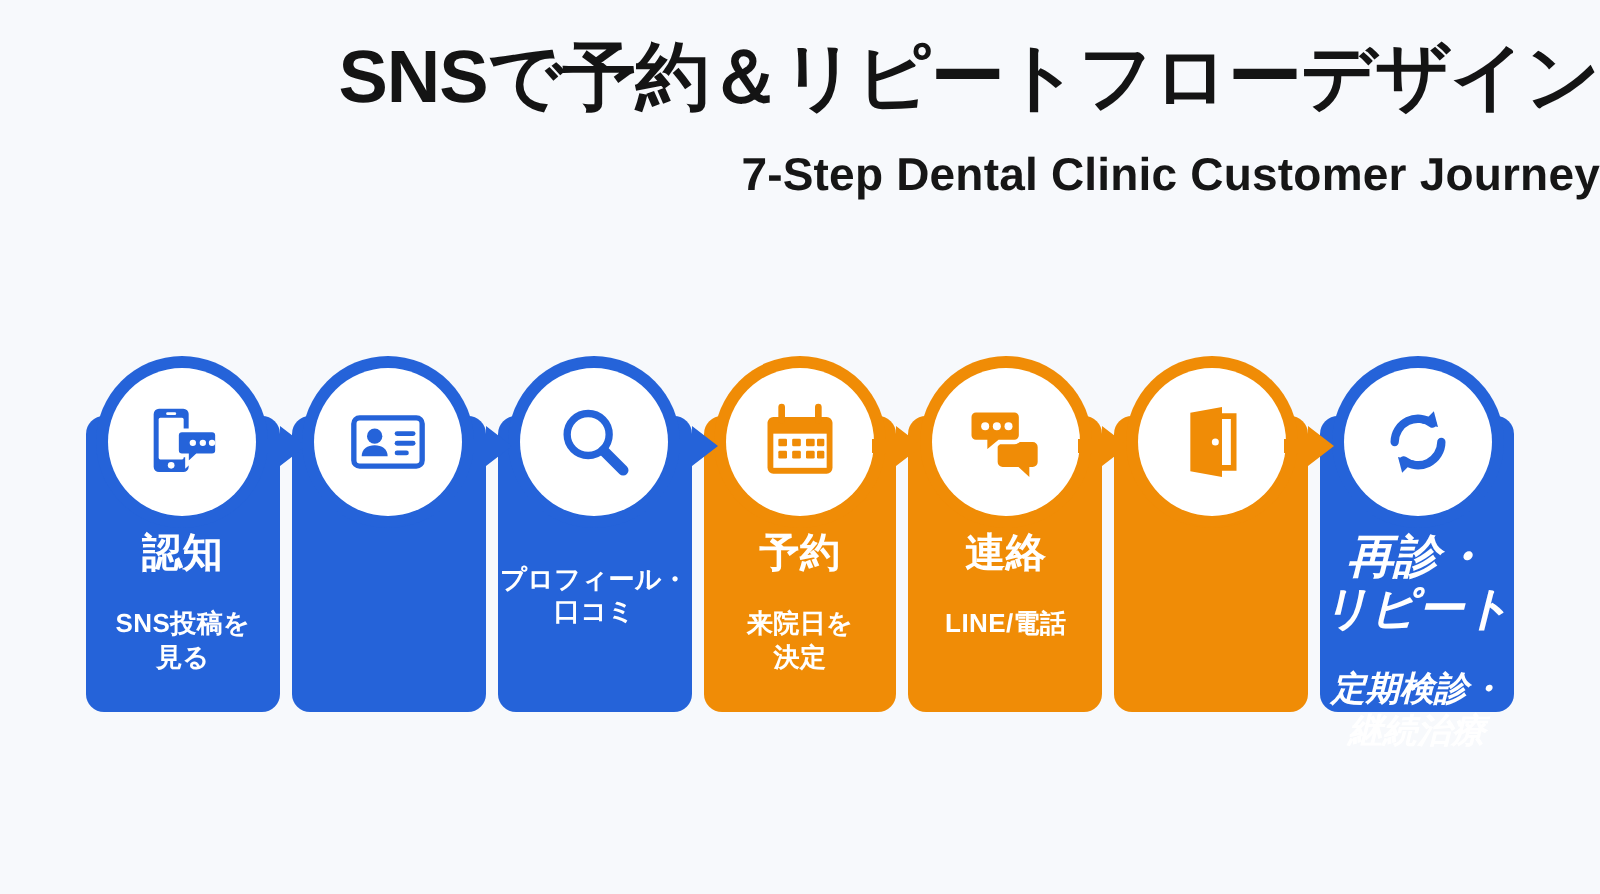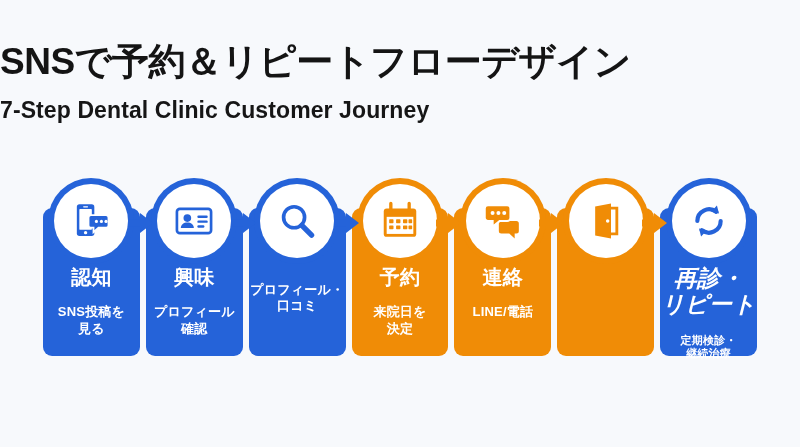--- a/index.html
+++ b/index.html
@@ -13,22 +13,22 @@
   body {
     background: #f7f9fc;
     font-family: "Liberation Sans", "DejaVu Sans", sans-serif;
     position: relative;
   }
 
   
   .header {
     position: absolute;
     top: 0; left: 0; right: 0;
-    padding-top: 40px;
-    text-align: left;
+    padding-top: 17px;
+    text-align: right;
   }
 
   .main-title {
     font-size: 37px;
     font-weight: 700;
     letter-spacing: -0.5px;
     color: #141414;
     line-height: 1.18;
     white-space: nowrap;
   }
@@ -124,21 +124,21 @@
     font-size: 13px;
     font-weight: 700;
     color: #ffffff;
     line-height: 1.25;
     letter-spacing: 0.2px;
     white-space: pre-line;
   }
 
   
   .step.narrow .step-title { font-size: 23px; font-style: italic; }
-  .step.narrow .step-desc  { font-size: 11px; }
+  .step.narrow .step-desc  { font-size: 17px; font-style: italic; }
 
   
   .arrow {
     position: absolute;
     top: 34px;
     right: -11px;
     width: 26px;
     height: 22px;
     z-index: 6;
     pointer-events: none;
@@ -186,25 +186,20 @@
     <div class="disc">
         <svg viewBox="0 0 48 48" fill="none">
         <rect x="3.5" y="9.5" width="41" height="29" rx="3.5" stroke="#2563d9" stroke-width="3.2"></rect>
         <circle cx="16" cy="20.5" r="4.6" fill="#2563d9"></circle>
         <path d="M8.2 32.5c0-4.3 3.5-6.6 7.8-6.6s7.8 2.3 7.8 6.6z" fill="#2563d9"></path>
         <rect x="28" y="17.5" width="12.5" height="2.9" rx="1.45" fill="#2563d9"></rect>
         <rect x="28" y="23.3" width="12.5" height="2.9" rx="1.45" fill="#2563d9"></rect>
         <rect x="28" y="29.1" width="8.5" height="2.9" rx="1.45" fill="#2563d9"></rect>
       </svg>
       </div>
-    <div class="text-wrap">
-      <div class="step-title">興味</div>
-      <div class="step-desc">プロフィール
-確認</div>
-    </div>
     <div class="arrow">
         <svg viewBox="0 0 26 22" fill="none">
     <path d="M0 7.5h12V1l13 10-13 10v-6.5H0z" fill="#2563d9"></path>
   </svg>
       </div>
   </div>
     <div class="step" style="--c: #2563d9;">
     <div class="card"></div>
     <div class="bulge"></div>
     <div class="disc">

